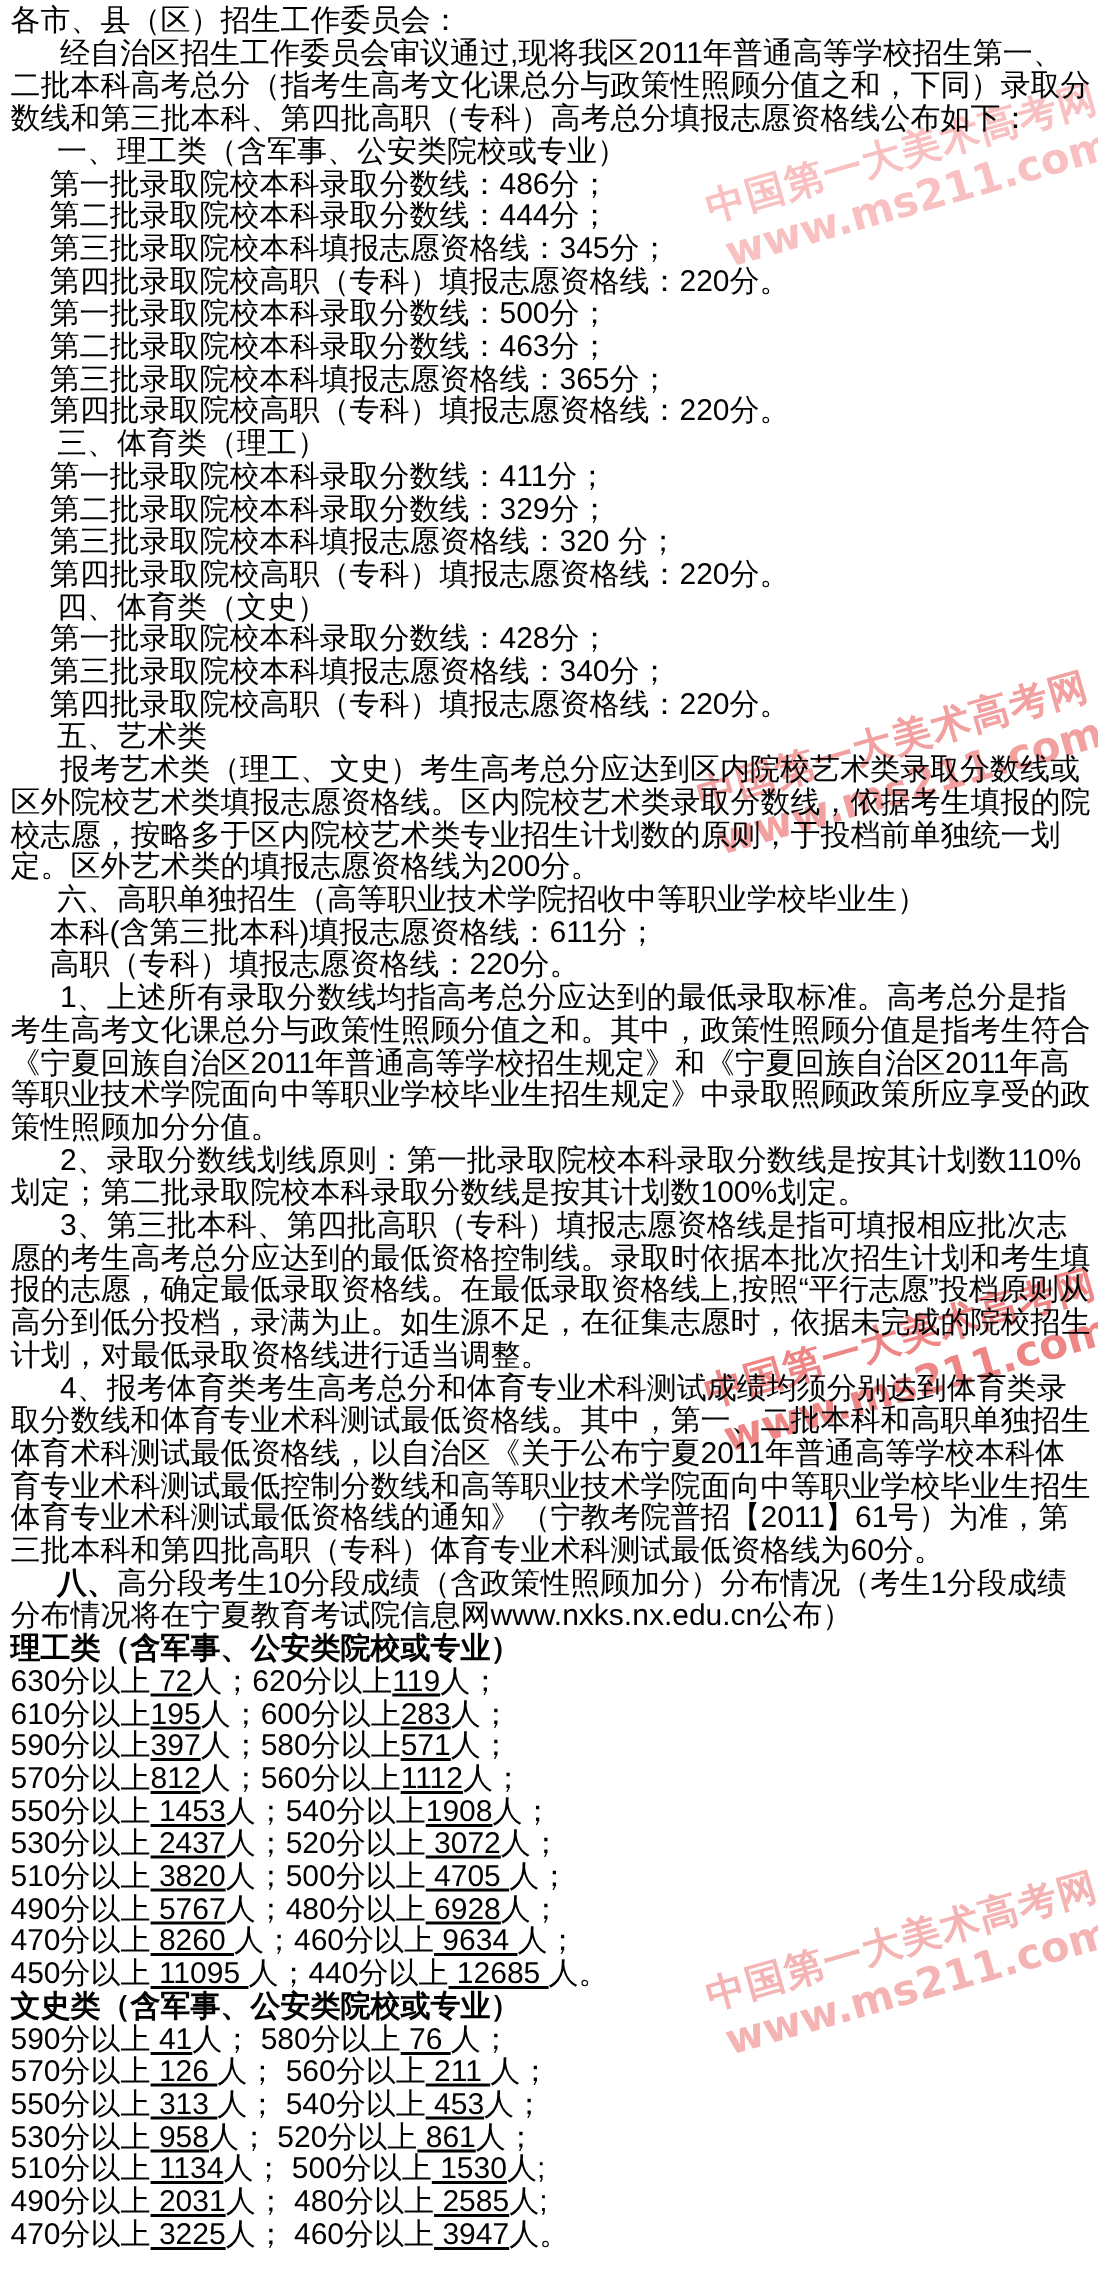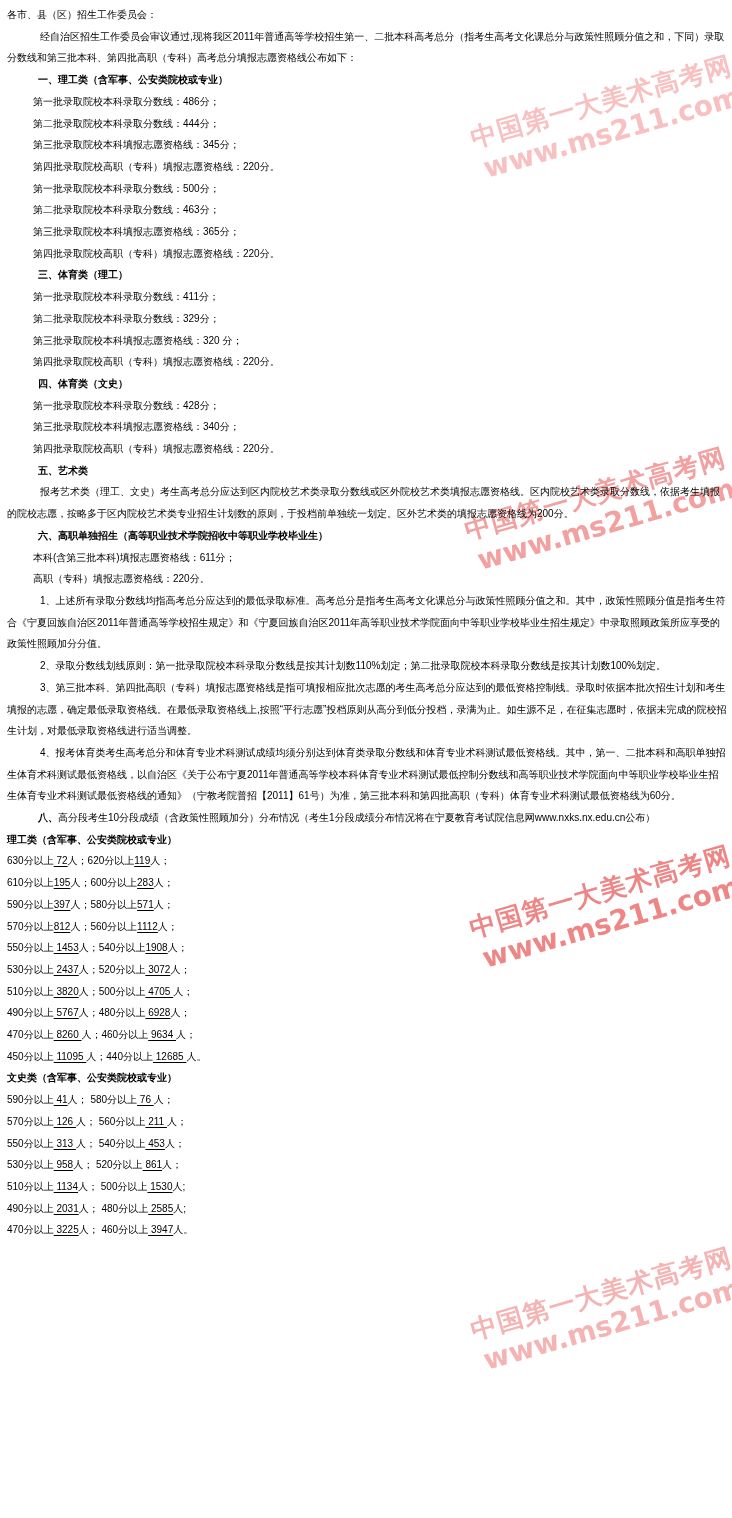--- a/index.html
+++ b/index.html
@@ -8,27 +8,27 @@
     background: #ffffff;
     color: #000000;
     font-family: "Liberation Sans", sans-serif;
     position: relative;
     overflow: hidden;
   }
   #doc {
     position: relative;
     z-index: 1;
     padding: 4px 5px 0 7px;
-    font-size: 10px;
+    font-size: 20px;
     line-height: 21.7px;
   }
   #doc p { margin: 0; padding: 0; }
   .p0   { text-indent: 0; }
   .para { text-indent: 33px; }
-  .h    { text-indent: 31px; font-weight: bold; }
+  .h    { text-indent: 31px; font-weight: normal; }
   .item { text-indent: 26px; }
   .h2   { text-indent: 0; font-weight: bold; }
   .dist { text-indent: 0; white-space: pre; }
   .dist u { text-decoration: underline; text-underline-offset: 2px; }
   .para-lead { text-indent: 31px; }
   .para-lead b { font-weight: bold; }
 
   
   .wm {
     position: absolute;

